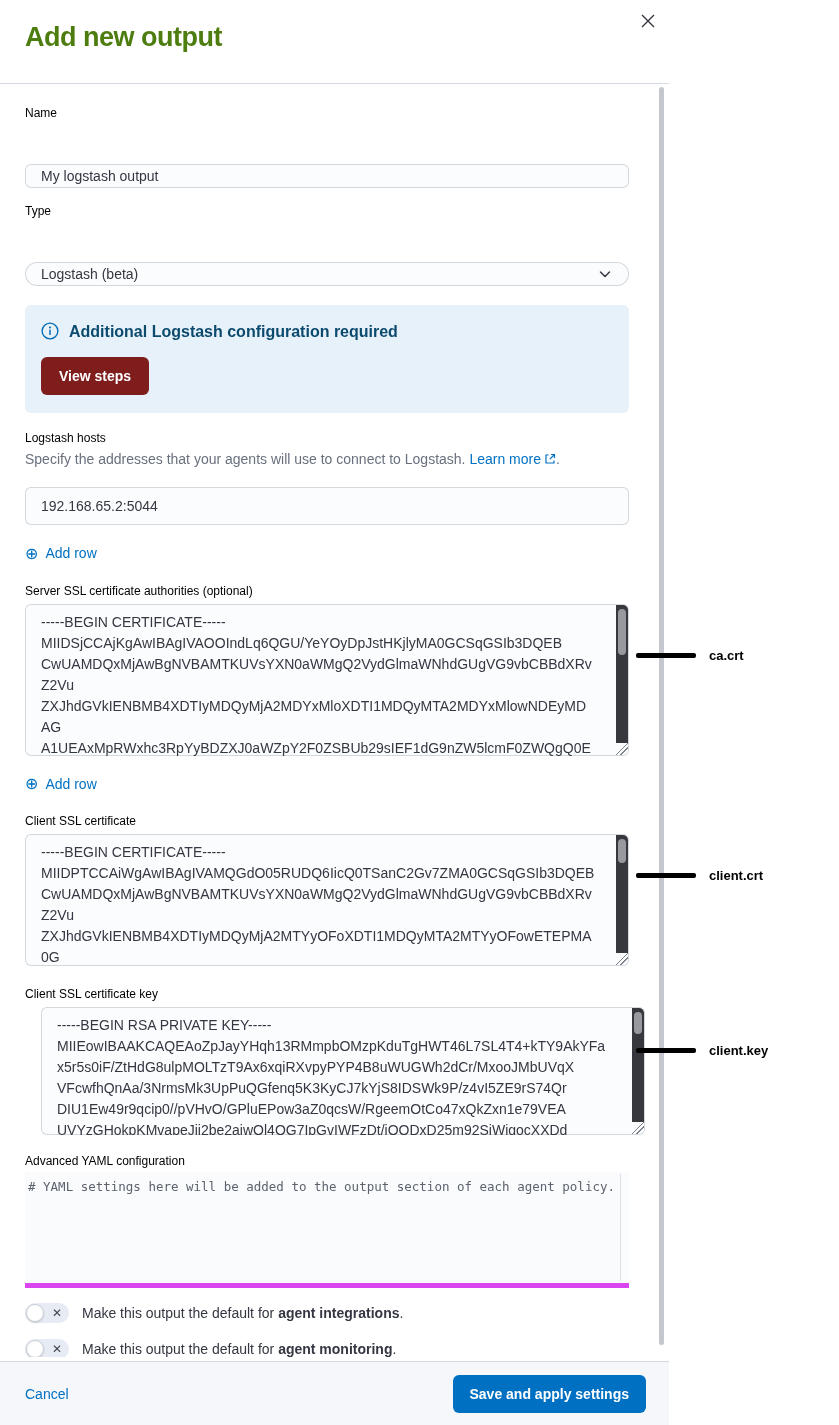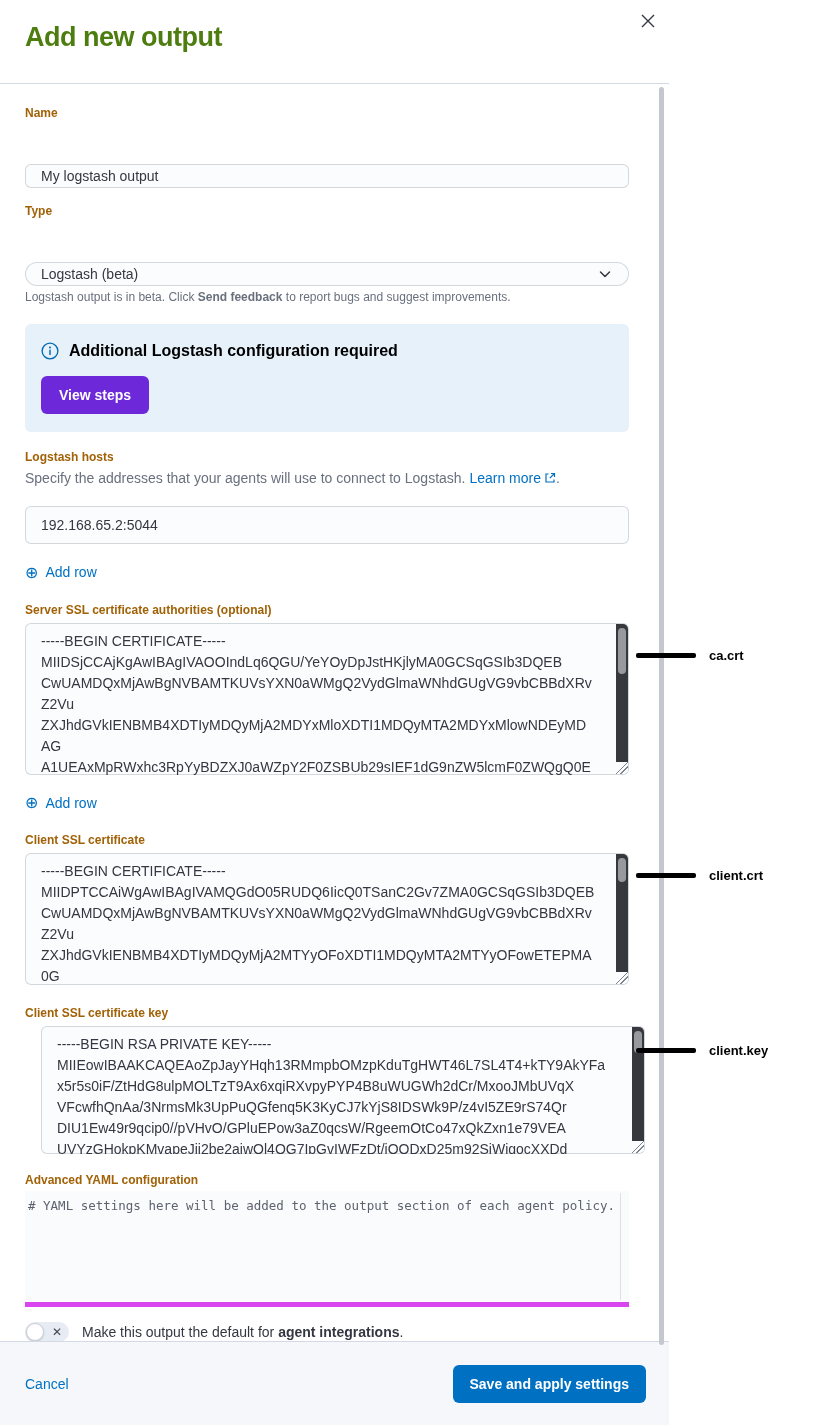--- a/index.html
+++ b/index.html
@@ -8,36 +8,36 @@
 
   
   .flyout { position:absolute; left:0; top:0; width:669px; height:1425px; background:#fff; }
   .flyout-header { position:relative; height:84px; padding:22px 25px 0; border-bottom:1px solid #d3dae6; }
   .flyout-title { font-size:27px; font-weight:700; color:#4d7c0f; letter-spacing:-0.5px; }
   .close-btn { position:absolute; left:641px; top:11px; width:20px; height:20px; background:none; border:none; cursor:pointer; color:#343741; }
   .close-btn svg { display:block; }
 
   .flyout-body { position:relative; height:1273px; padding:22px 40px 0 25px; overflow:hidden; }
 
-  .field-label { font-size:12px; font-weight:700; color:#a16207; line-height:15px; margin-bottom:5px; }
+  .field-label { font-size:12px; font-weight:400; color:#000000; line-height:15px; margin-bottom:5px; }
   .control { width:604px; height:24px; background:#fbfcfd; border-radius:6px;
              box-shadow:inset 0 0 0 1px rgba(128,139,154,0.32); display:flex; align-items:center;
              padding:0 16px; font-size:14px; color:#343741;margin-top:43px; }
   .select-ctl { justify-content:space-between; margin-bottom:4px;border-radius:14px; }
   .chevron-icon { color:#343741; display:flex; }
 
   .mt16 { margin-top:16px; }
   .help-text { font-size:12px; color:#69707d; line-height:15px; }
   .help-text b { font-weight:700; }
 
   
   .callout { margin-top:19px; width:604px; height:108px; background:#e6f1fa; border-radius:6px; padding:17px 16px 0 16px; }
-  .callout-title { display:flex; align-items:center; gap:10px; font-size:16px; font-weight:600; color:#000000; line-height:20px; }
+  .callout-title { display:flex; align-items:flex-start; gap:10px; font-size:16px; font-weight:600; color:#0c4a6e; line-height:20px; }
   .info-icon { display:flex; color:#006bb4; }
-  .primary-btn { margin-top:15px; height:38px; padding:0 18px; background:#6d28d9; color:#fff;
+  .primary-btn { margin-top:15px; height:38px; padding:0 18px; background:#7f1d1d; color:#fff;
                  font-size:14px; font-weight:600; border:none; border-radius:6px; cursor:pointer; font-family:inherit; }
 
   
   .hosts-label { margin-top:18px; }
   .hosts-desc { font-size:14px; color:#69707d; line-height:17px; margin-top:1px; }
   .hosts-desc a { color:#0071c2; font-weight:500; text-decoration:none;text-align:center; }
   .ext-icon { display:inline-block; vertical-align:-1px; margin-left:3px; color:#0071c2; }
   .hosts-input { margin-top:18px; height:38px; }
   .add-row { margin-top:20px; display:inline-flex; align-items:center; gap:7px; color:#0071c2;
              font-size:14px; font-weight:500; text-decoration:none; line-height:17px; }
@@ -73,21 +73,21 @@
   
   .toggle-row { margin-top:14px; display:flex; align-items:center; gap:13px; height:22px; }
   .switch { position:relative; width:44px; height:20px; border-radius:10px; background:#e7ebf3; cursor:pointer; flex:none; }
   .knob { position:absolute; left:1px; top:1px; width:18px; height:18px; border-radius:50%; background:#fff;
           border:1px solid #c9ced8; box-shadow:0 1px 2px rgba(0,0,0,0.15); }
   .switch-x { position:absolute; right:7px; top:50%; transform:translateY(-50%); font-size:12px; color:#43464d; line-height:1; }
   .toggle-label { font-size:14px; color:#343741; }
   .toggle-label b { font-weight:700; }
 
   
-  .flyout-footer { position:absolute; left:0; bottom:0; width:669px; height:84px; background:#f5f7fa;
+  .flyout-footer { position:absolute; left:0; bottom:0; width:669px; height:64px; background:#f5f7fa;
                    border-top:1px solid #d3dae6; display:flex; align-items:center; justify-content:space-between;
                    padding:0 23px 0 25px; }
   .cancel-link { color:#0071c2; font-size:14px; font-weight:500; text-decoration:none; cursor:pointer; }
   .save-btn { height:38px; padding:0 17px; background:#0071c2; color:#fff; font-size:14px; font-weight:700;
               border:none; border-radius:6px; cursor:pointer; font-family:inherit; }
 
   
   .flyout-scrollbar { position:absolute; left:659px; top:87px; width:5px; height:1258px; border-radius:3px; background:#c4c7cd; }
 
   
@@ -123,23 +123,20 @@
       </div>
 
       <div class="field-label mt16">Type</div>
       <div class="control select-ctl">
         <span>Logstash (beta)</span>
         <span class="chevron-icon">
           <svg width="16" height="16" viewBox="0 0 16 16">
               <path d="M3.5 6 L8 10.5 L12.5 6" stroke="currentColor" stroke-width="1.5" fill="none" stroke-linecap="round" stroke-linejoin="round"></path>
             </svg>
         </span>
-      </div>
-      <div class="help-text">
-        <span>Logstash output is in beta. Click </span><b>Send feedback</b><span> to report bugs and suggest improvements.</span>
       </div>
 
       <div class="callout">
         <div class="callout-title">
           <span class="info-icon">
             <svg width="18" height="18" viewBox="0 0 16 16">
                 <circle cx="8" cy="8" r="7" stroke="currentColor" stroke-width="1.2" fill="none"></circle>
                 <circle cx="8" cy="4.8" r="0.9" fill="currentColor"></circle>
                 <rect x="7.35" y="6.6" width="1.3" height="5" rx="0.6" fill="currentColor"></rect>
               </svg>

